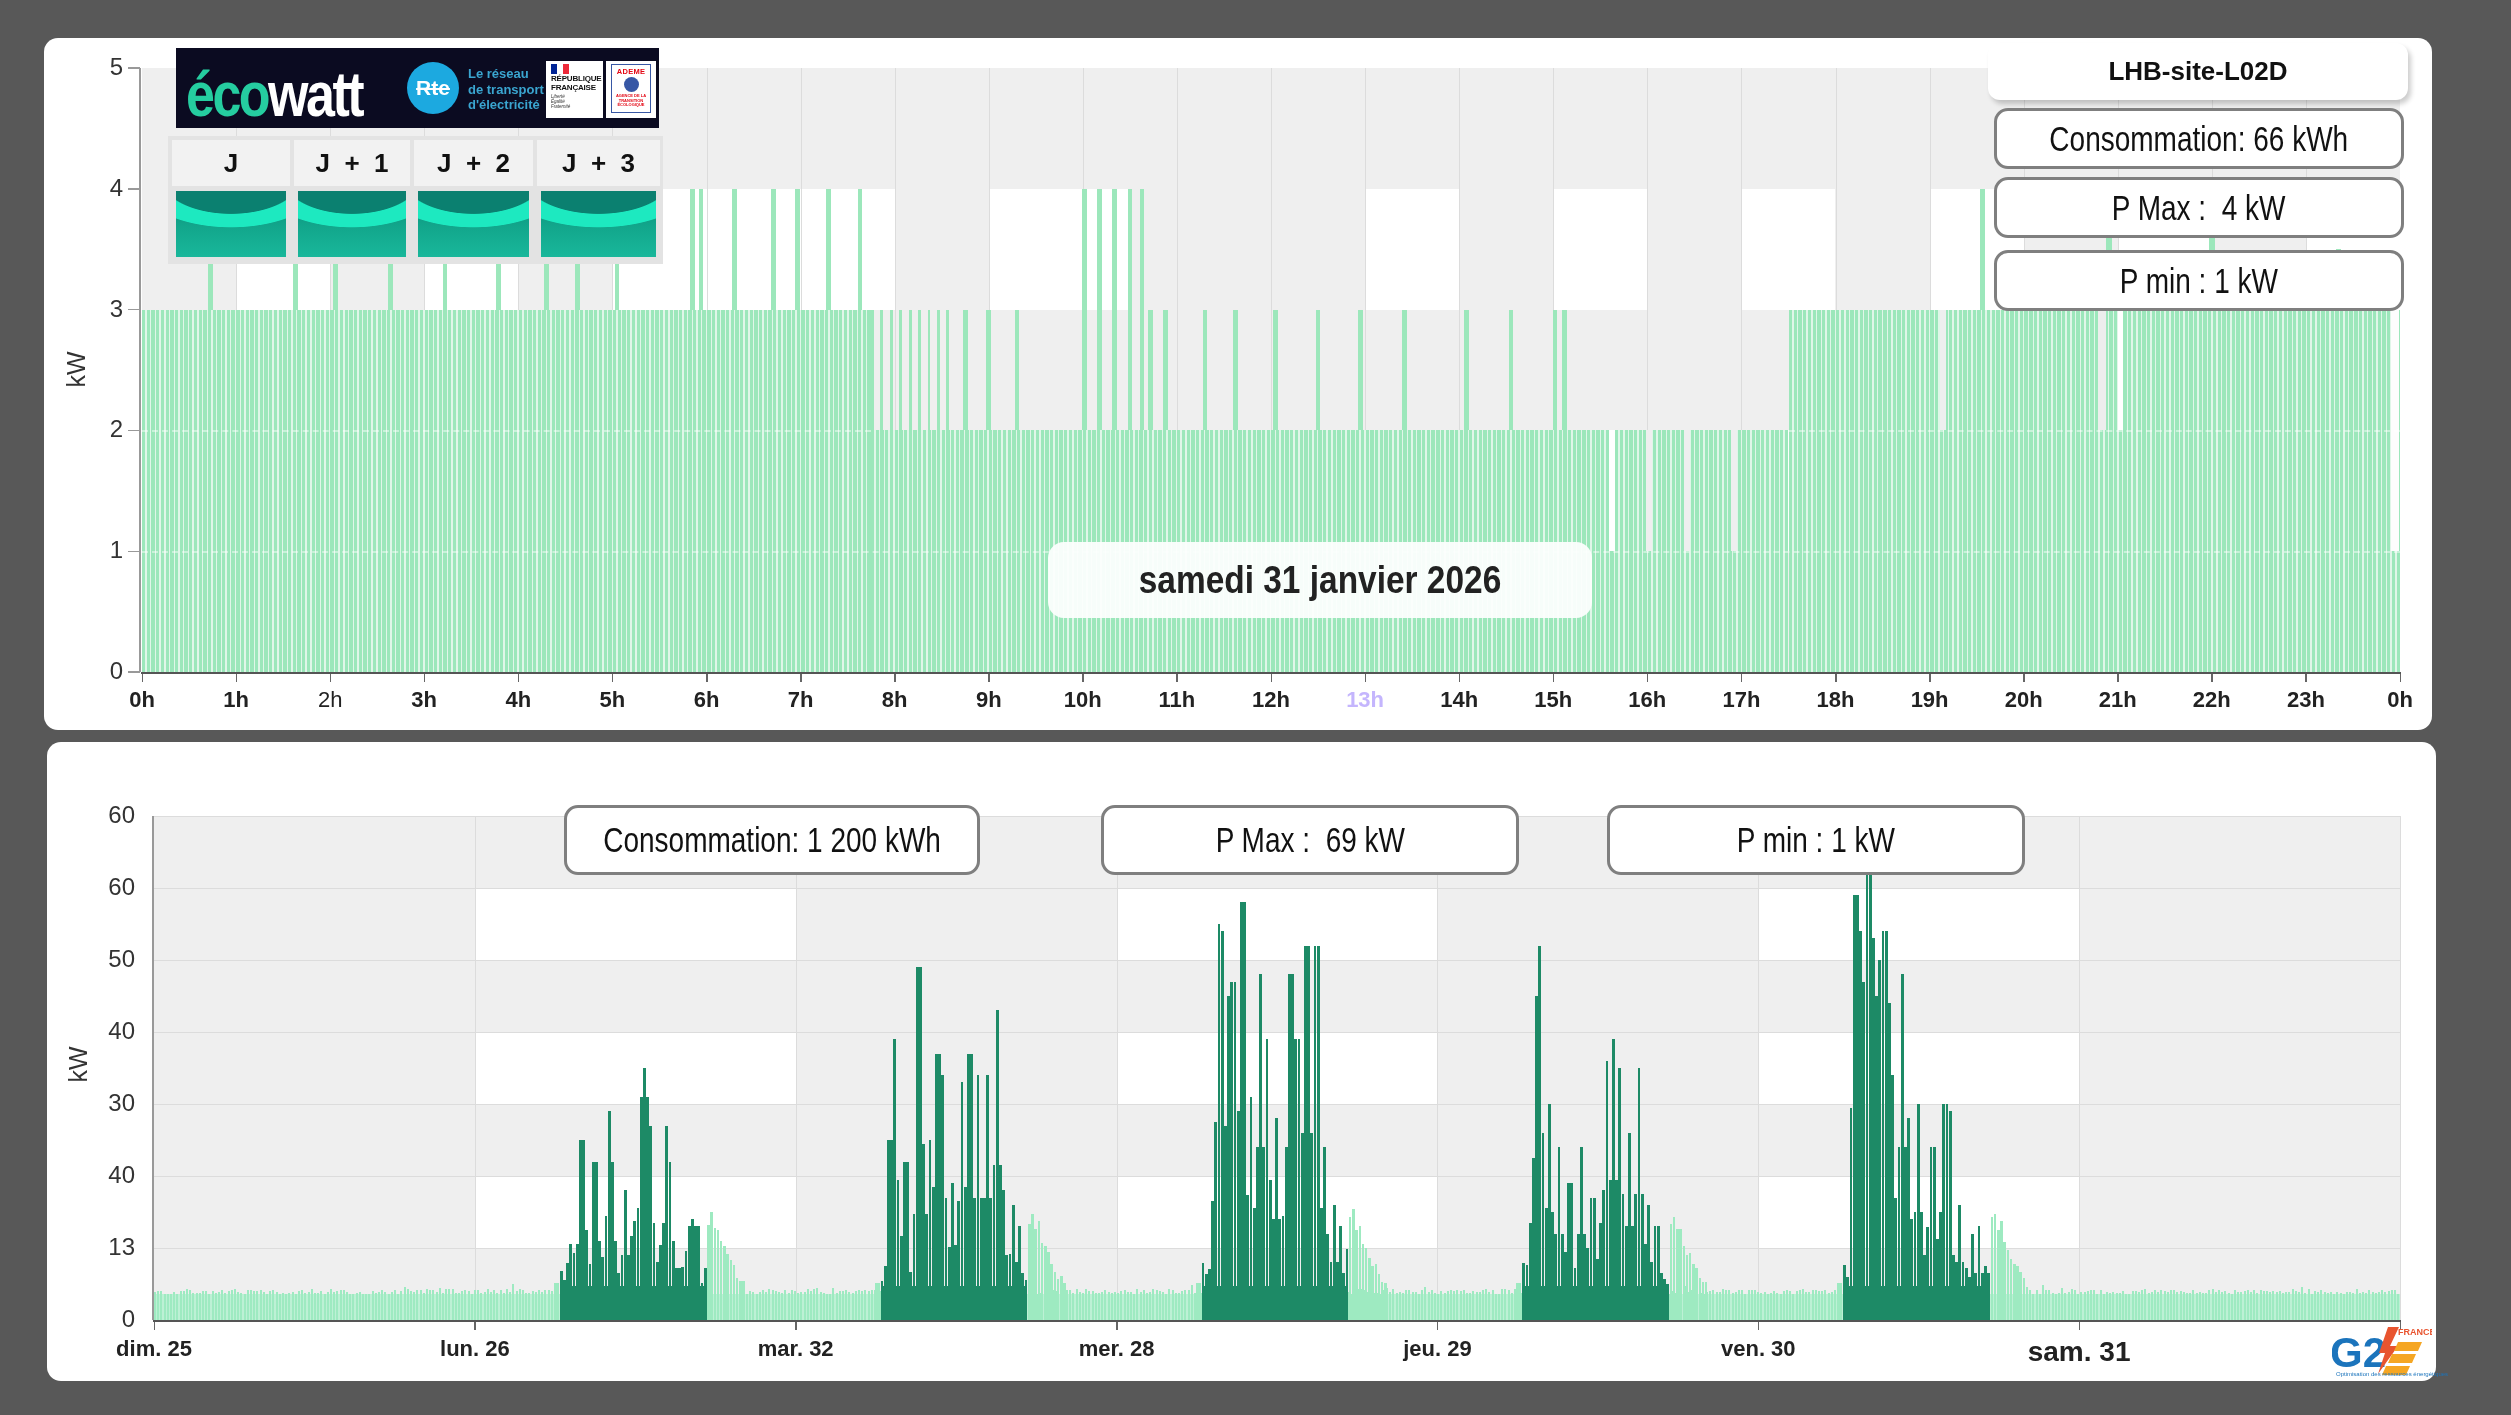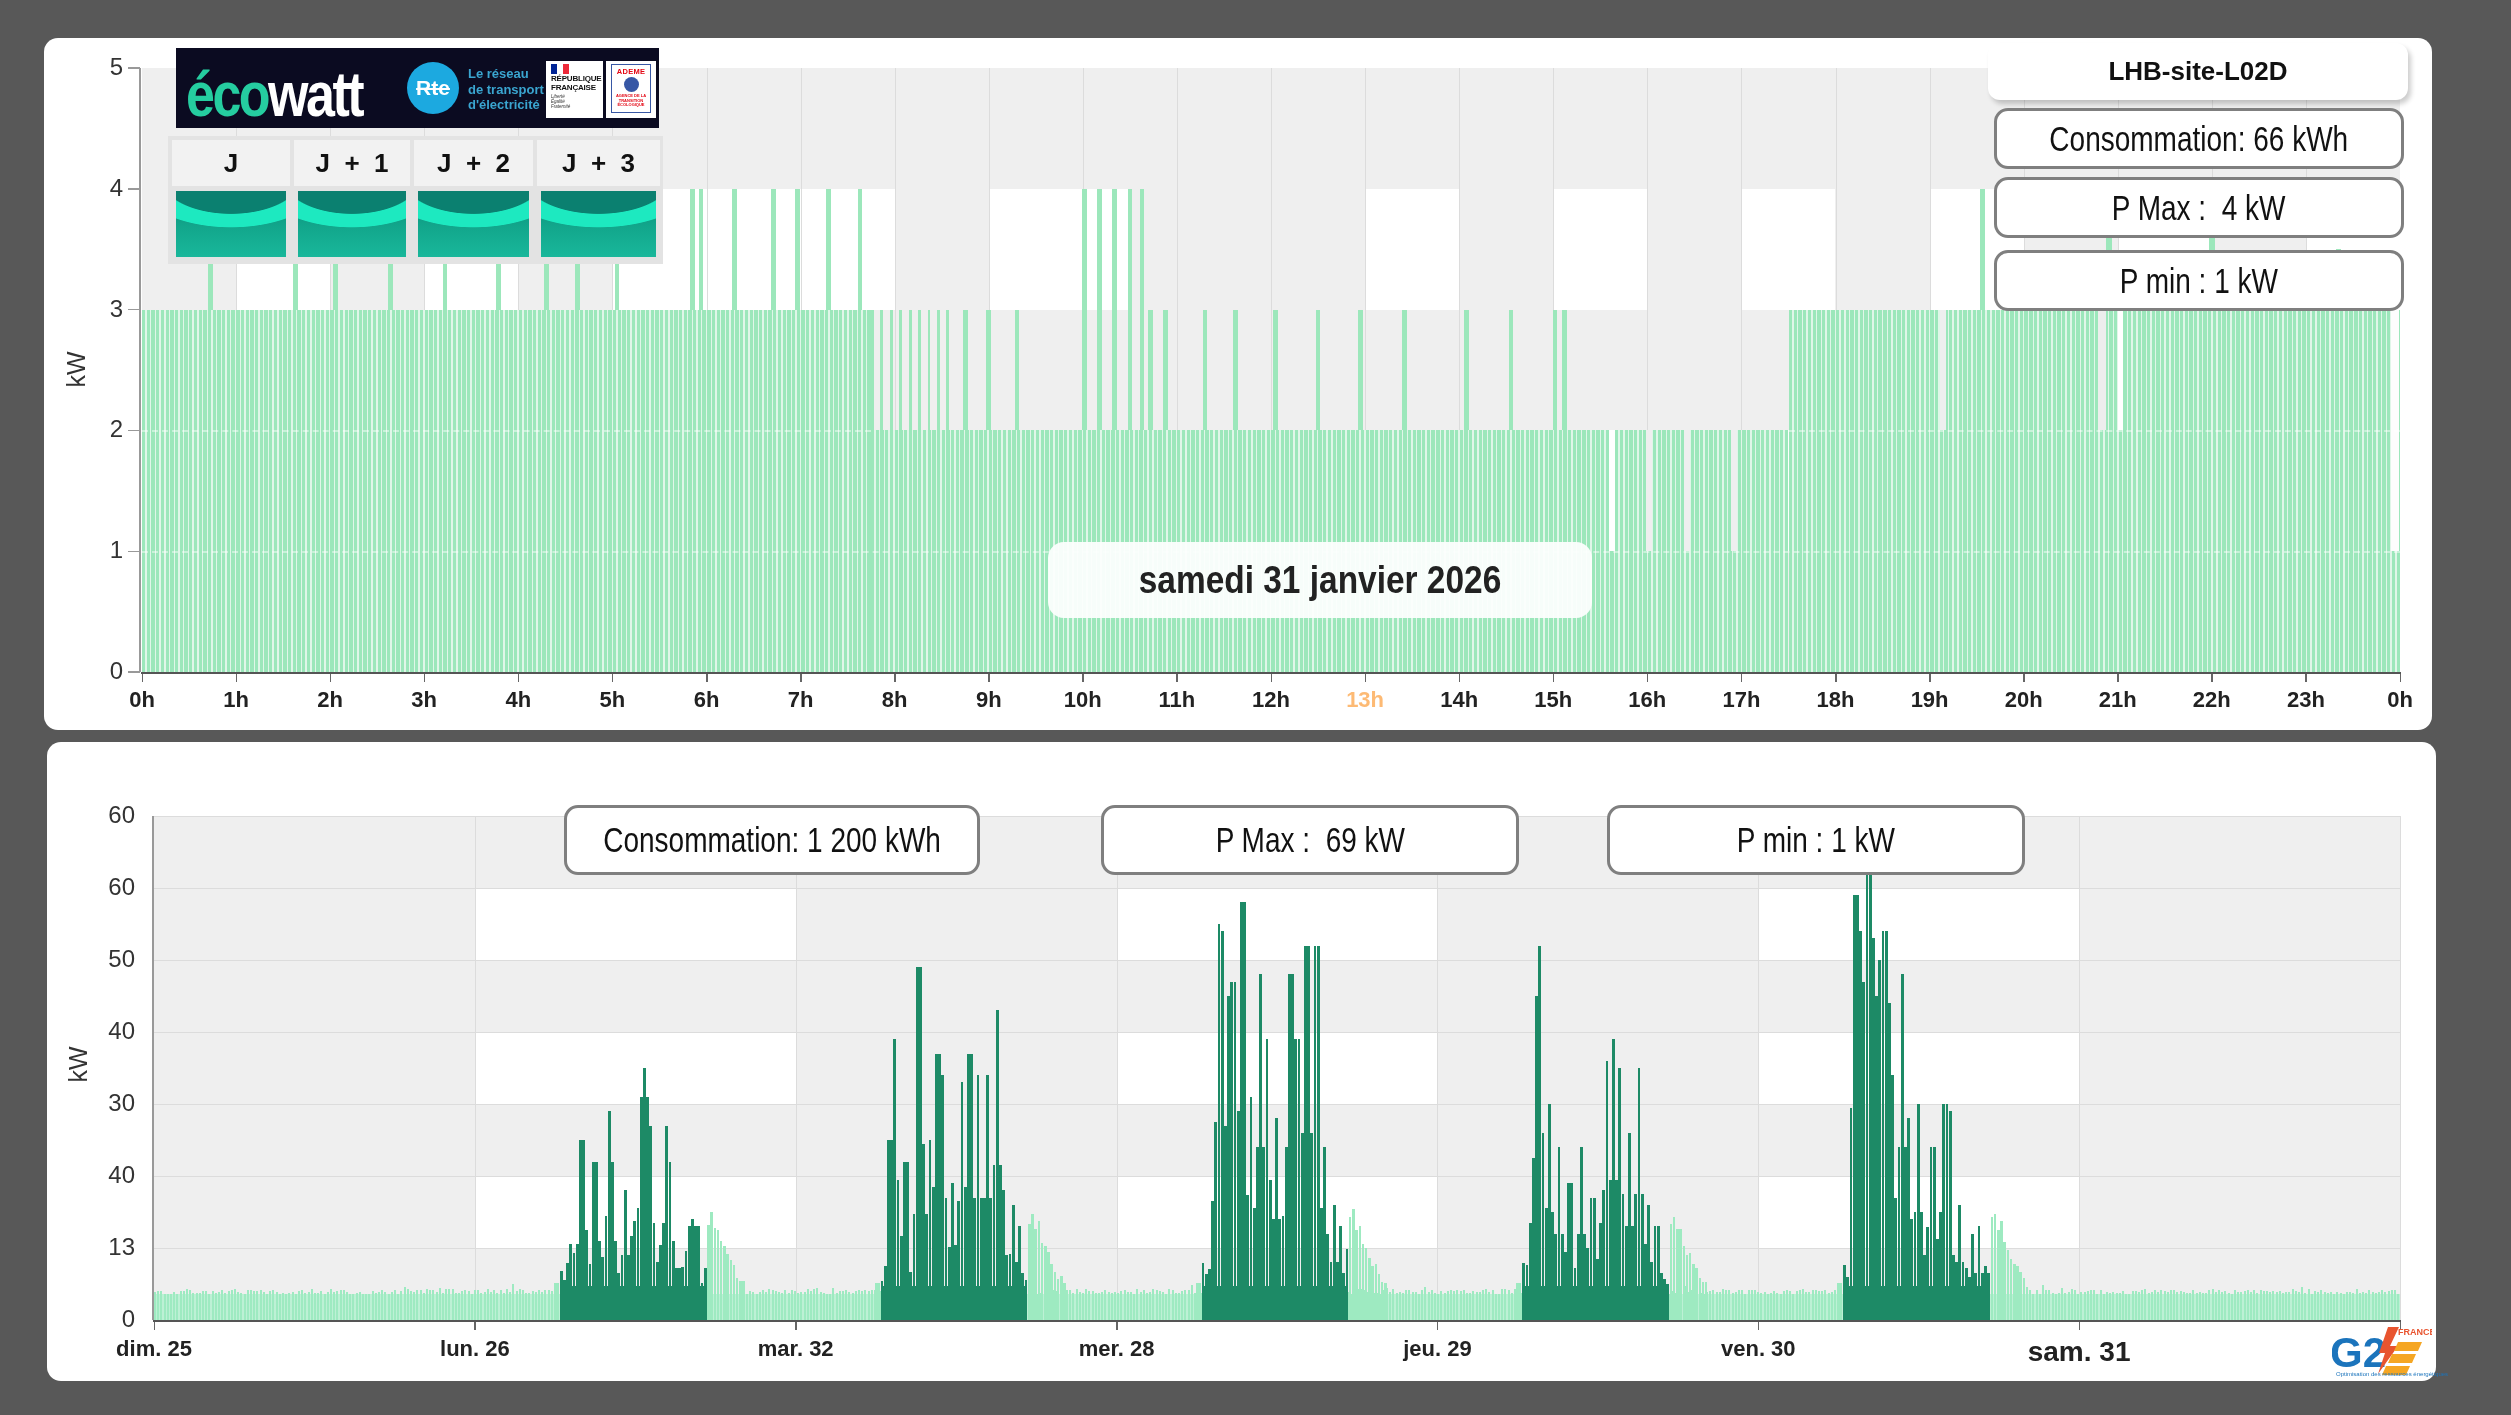--- a/index.html
+++ b/index.html
@@ -146,32 +146,32 @@
 <div class="a" style="left:128.0px;top:188.1px;width:12.0px;height:1.5px;background:#999;"></div>
 <div class="a" style="left:128.0px;top:67.2px;width:12.0px;height:1.5px;background:#999;"></div>
 <div class="lbl" style="left:75px;top:657.0px;width:48px;text-align:right;font-size:24px;">0</div>
 <div class="lbl" style="left:75px;top:536.2px;width:48px;text-align:right;font-size:24px;">1</div>
 <div class="lbl" style="left:75px;top:415.4px;width:48px;text-align:right;font-size:24px;">2</div>
 <div class="lbl" style="left:75px;top:294.6px;width:48px;text-align:right;font-size:24px;">3</div>
 <div class="lbl" style="left:75px;top:173.8px;width:48px;text-align:right;font-size:24px;">4</div>
 <div class="lbl" style="left:75px;top:53.0px;width:48px;text-align:right;font-size:24px;">5</div>
 <div class="lbl" style="left:102.0px;top:687px;width:80px;text-align:center;font-size:22px;font-weight:bold;color:#222;">0h</div>
 <div class="lbl" style="left:196.1px;top:687px;width:80px;text-align:center;font-size:22px;font-weight:bold;color:#222;">1h</div>
-<div class="lbl" style="left:290.2px;top:687px;width:80px;text-align:center;font-size:22px;font-weight:bold;color:#222;">2h</div>
+<div class="lbl" style="left:290.2px;top:687px;width:80px;text-align:center;font-size:22px;font-weight:normal;color:#222;">2h</div>
 <div class="lbl" style="left:384.2px;top:687px;width:80px;text-align:center;font-size:22px;font-weight:bold;color:#222;">3h</div>
 <div class="lbl" style="left:478.3px;top:687px;width:80px;text-align:center;font-size:22px;font-weight:bold;color:#222;">4h</div>
 <div class="lbl" style="left:572.4px;top:687px;width:80px;text-align:center;font-size:22px;font-weight:bold;color:#222;">5h</div>
 <div class="lbl" style="left:666.5px;top:687px;width:80px;text-align:center;font-size:22px;font-weight:bold;color:#222;">6h</div>
 <div class="lbl" style="left:760.6px;top:687px;width:80px;text-align:center;font-size:22px;font-weight:bold;color:#222;">7h</div>
 <div class="lbl" style="left:854.7px;top:687px;width:80px;text-align:center;font-size:22px;font-weight:bold;color:#222;">8h</div>
 <div class="lbl" style="left:948.8px;top:687px;width:80px;text-align:center;font-size:22px;font-weight:bold;color:#222;">9h</div>
 <div class="lbl" style="left:1042.8px;top:687px;width:80px;text-align:center;font-size:22px;font-weight:bold;color:#222;">10h</div>
 <div class="lbl" style="left:1136.9px;top:687px;width:80px;text-align:center;font-size:22px;font-weight:bold;color:#222;">11h</div>
 <div class="lbl" style="left:1231.0px;top:687px;width:80px;text-align:center;font-size:22px;font-weight:bold;color:#222;">12h</div>
-<div class="lbl" style="left:1325.1px;top:687px;width:80px;text-align:center;font-size:22px;font-weight:bold;color:#fdba74;">13h</div>
+<div class="lbl" style="left:1325.1px;top:687px;width:80px;text-align:center;font-size:22px;font-weight:bold;color:#c4b5fd;">13h</div>
 <div class="lbl" style="left:1419.2px;top:687px;width:80px;text-align:center;font-size:22px;font-weight:bold;color:#222;">14h</div>
 <div class="lbl" style="left:1513.2px;top:687px;width:80px;text-align:center;font-size:22px;font-weight:bold;color:#222;">15h</div>
 <div class="lbl" style="left:1607.3px;top:687px;width:80px;text-align:center;font-size:22px;font-weight:bold;color:#222;">16h</div>
 <div class="lbl" style="left:1701.4px;top:687px;width:80px;text-align:center;font-size:22px;font-weight:bold;color:#222;">17h</div>
 <div class="lbl" style="left:1795.5px;top:687px;width:80px;text-align:center;font-size:22px;font-weight:bold;color:#222;">18h</div>
 <div class="lbl" style="left:1889.6px;top:687px;width:80px;text-align:center;font-size:22px;font-weight:bold;color:#222;">19h</div>
 <div class="lbl" style="left:1983.7px;top:687px;width:80px;text-align:center;font-size:22px;font-weight:bold;color:#222;">20h</div>
 <div class="lbl" style="left:2077.8px;top:687px;width:80px;text-align:center;font-size:22px;font-weight:bold;color:#222;">21h</div>
 <div class="lbl" style="left:2171.8px;top:687px;width:80px;text-align:center;font-size:22px;font-weight:bold;color:#222;">22h</div>
 <div class="lbl" style="left:2265.9px;top:687px;width:80px;text-align:center;font-size:22px;font-weight:bold;color:#222;">23h</div>

